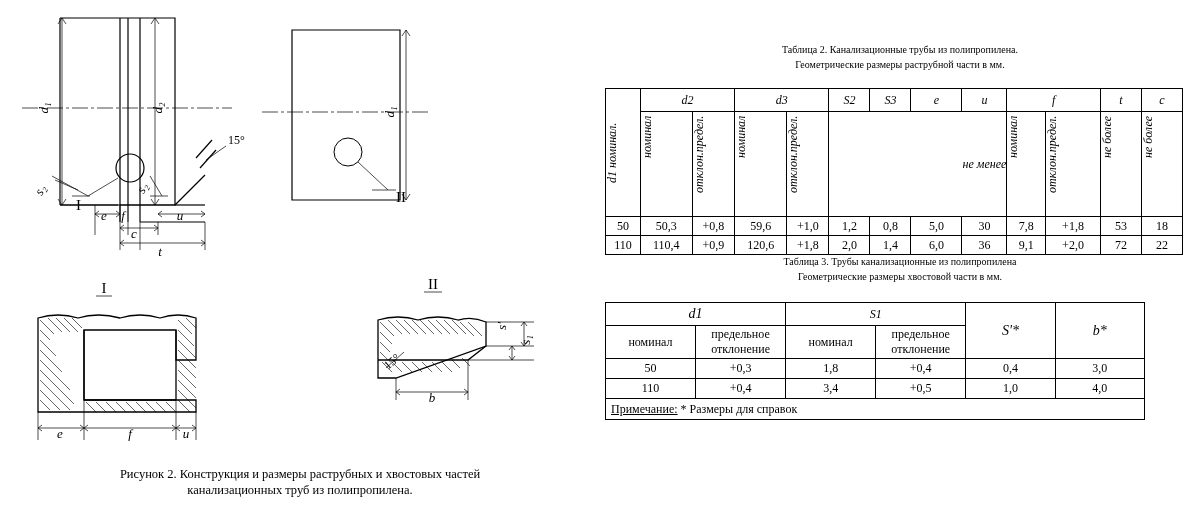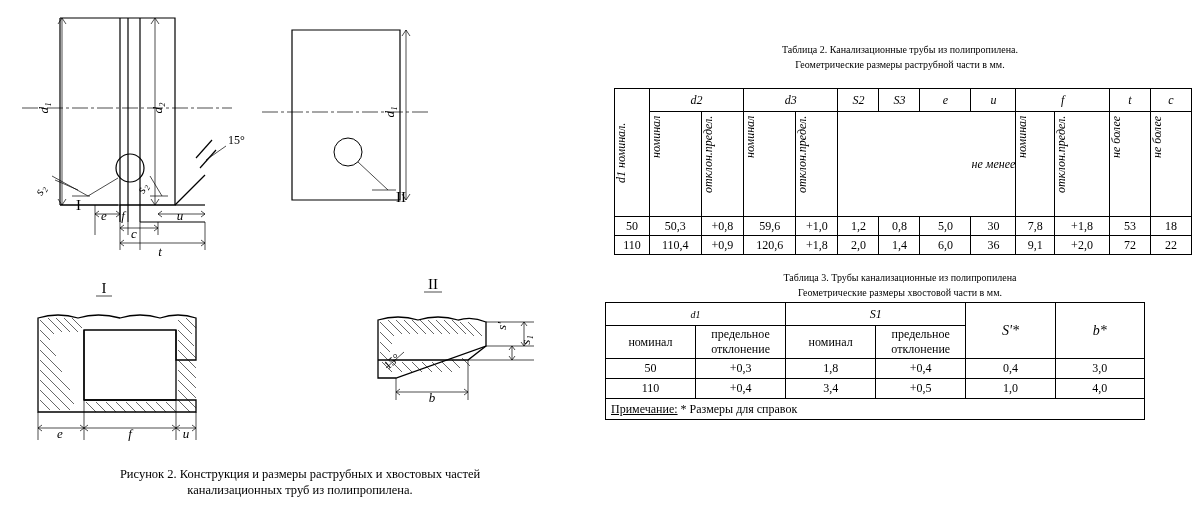--- a/index.html
+++ b/index.html
@@ -74,21 +74,20 @@
     line-height: 1;
     padding: 3px 0;
   }
   .ital { font-style: italic; }
 
   
   #table2-wrap {
     position: absolute;
     left: 5px;
     top: 88px;
-    margin-left: 9px;
   }
   #table2 { width: 578px; }
   #table2 td { height: 17px; }
   #table2 .hdr-top td { height: 22px; }
   #table2 .hdr-mid td { height: 104px; text-align: right; }
   #table2 .data td { height: 18px; }
 
   
   #table3-wrap {
     position: absolute;
@@ -101,21 +100,21 @@
   #table3 .h2 td { height: 32px; }
   #table3 .note td {
     text-align: left;
     padding-left: 5px;
     height: 20px;
     margin-left: 24px;
   }
   .underline { text-decoration: underline; }
 
   .title2 { position: absolute; left: 0; top: 42px; width: 600px; }
-  .title3 { position: absolute; left: 0; top: 270px; width: 600px; }
+  .title3 { position: absolute; left: 0; top: 254px; width: 600px; }
 </style>
 </head>
 <body>
 
 <div class="page">
 
   <div class="drawing">
     <svg width="600" height="470" viewBox="0 0 600 470" xmlns="http://www.w3.org/2000/svg">
       <g fill="none" stroke="#000" stroke-width="1.2">
 
@@ -394,21 +393,21 @@
 
     <div class="tbl-title title3">
       <span>Таблица 3. Трубы канализационные из полипропилена</span>
       <span class="ln2">Геометрические размеры хвостовой части в мм.</span>
     </div>
 
     <div id="table3-wrap">
       <table class="grid" id="table3">
         <tbody>
             <tr class="h1">
-          <td colspan="2" style="width:180px;font-size:10px" class="ital">d1</td>
+          <td colspan="2" style="width:180px;font-size:14px" class="ital">d1</td>
           <td colspan="2" style="width:180px;font-size:12px" class="ital">S1</td>
           <td rowspan="2" style="width:90px;font-size:14px" class="ital">S'*</td>
           <td rowspan="2" style="width:90px;font-size:14px" class="ital">b*</td>
         </tr>
         <tr class="h2">
           <td style="width:90px">номинал</td>
           <td style="width:90px">
             <div>предельное</div>
             <div>отклонение</div>
           </td>

